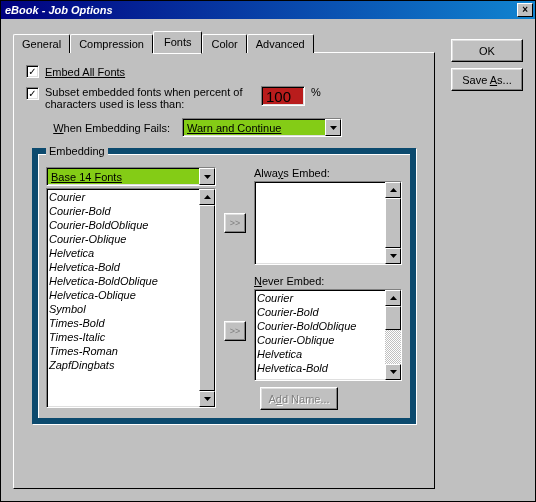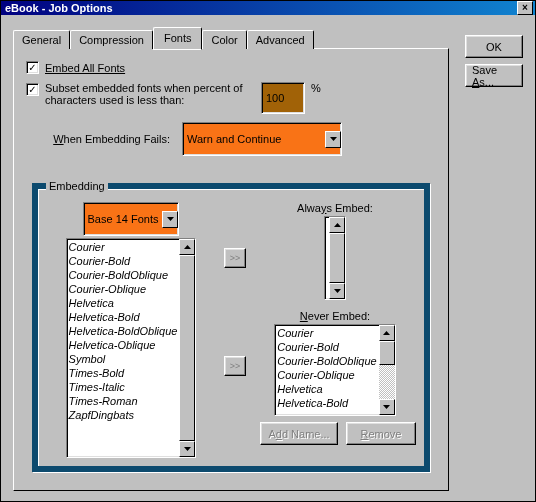--- a/index.html
+++ b/index.html
@@ -19,20 +19,21 @@
     flex-direction: column;
   }
   .titlebar {
     height: 18px;
     background: linear-gradient(to right, #000080, #1084d0);
     color: #fff;
     display: flex;
     align-items: center;
     padding: 0 2px;
     font-weight: bold;
+    font-style: italic;
   }
   .titlebar .title { flex: 1; padding-left: 2px; }
   .titlebar .close {
     width: 16px; height: 14px;
     background: #c0c0c0;
     border: 1px solid #fff;
     border-right-color: #000; border-bottom-color: #000;
     display: flex; align-items: center; justify-content: center;
     color: #000; font-weight: bold; font-size: 10px;
     line-height: 1;
@@ -109,36 +110,37 @@
     background: #fff;
     border: 1px solid #808080;
     border-right-color: #fff; border-bottom-color: #fff;
     box-shadow: inset 1px 1px 0 #000, inset -1px -1px 0 #dfdfdf;
     display: flex; align-items: center; justify-content: center;
     font-size: 10px; line-height: 1;
     cursor: default;
   }
   .underline { text-decoration: underline; }
   .input {
-    background: #a16207;
+    background: #b91c1c;
     border: 1px solid #808080;
     border-right-color: #fff; border-bottom-color: #fff;
     box-shadow: inset 1px 1px 0 #000, inset -1px -1px 0 #dfdfdf;
-    height: 32px;
+    height: 20px;
     padding: 2px 4px;
-    font-family: inherit; font-size: 11px;
+    font-family: inherit; font-size: 15px;
   }
   .select {
     display: flex;
-    background: #f97316;
+    background: #84cc16;
     border: 1px solid #808080;
     border-right-color: #fff; border-bottom-color: #fff;
     box-shadow: inset 1px 1px 0 #000, inset -1px -1px 0 #dfdfdf;
-    height: 34px;
+    height: 19px;
     align-items: center;
+    text-decoration: underline;
   }
   .select .select-text { flex: 1; padding: 0 4px; }
   .select .select-arrow {
     width: 16px; height: 17px;
     background: #c0c0c0;
     border: 1px solid #fff;
     border-right-color: #000; border-bottom-color: #000;
     display: flex; align-items: center; justify-content: center;
     cursor: default;
   }
@@ -150,21 +152,21 @@
     margin: 6px;
   }
   fieldset.group legend {
     padding: 0 3px;
     background: #c0c0c0;
   }
   .embed-flex {
     display: flex;
     gap: 8px;
   }
-  .col { display: flex; flex-direction: column; align-items: center; }
+  .col { display: flex; flex-direction: column; }
   .listbox {
     background: #fff;
     border: 1px solid #808080;
     border-right-color: #fff; border-bottom-color: #fff;
     box-shadow: inset 1px 1px 0 #000, inset -1px -1px 0 #dfdfdf;
     overflow: hidden;
   }
   .list-inner {
     display: flex;
     height: 100%;
@@ -242,21 +244,21 @@
           <span><span class="underline">Embed All Fonts</span></span>
         </div>
 
         <div class="row" style="align-items:flex-start;">
           <div class="checkbox" style="margin-top:1px;">✓</div>
           <span style="width:210px;">Subset embedded fonts when percent of characters used is less than:</span>
           <input class="input" style="width: 44px; text-align: left;" value="100">
           <span>%</span>
         </div>
 
-        <div class="row" style="margin-top:8px; margin-bottom:24px;">
+        <div class="row" style="margin-top:8px; margin-bottom:8px;">
           <span style="width:150px;text-align:right; padding-right:6px;"><span class="underline">W</span>hen Embedding Fails:</span>
           <div class="select" style="width:160px;">
             <span class="select-text">Warn and Continue</span>
             <div class="select-arrow">
               <svg viewBox="0 0 7 4">
                   <polygon points="0,0 7,0 3.5,4" fill="#000"></polygon>
                 </svg>
             </div>
           </div>
         </div>
@@ -369,23 +371,20 @@
                         </svg>
                       </div>
                   </div>
                 </div>
               </div>
 
               <div class="bottom-btns">
                 <div class="btn disabled" style="width:78px;">
                     <span>A<span class="underline">d</span>d Name...</span>
                   </div>
-                <div class="btn disabled" style="width:70px;">
-                    <span><span class="underline">R</span>emove</span>
-                  </div>
               </div>
             </div>
 
           </div>
         </fieldset>
 
       </div>
     </div>
 
     <div class="side-area">

